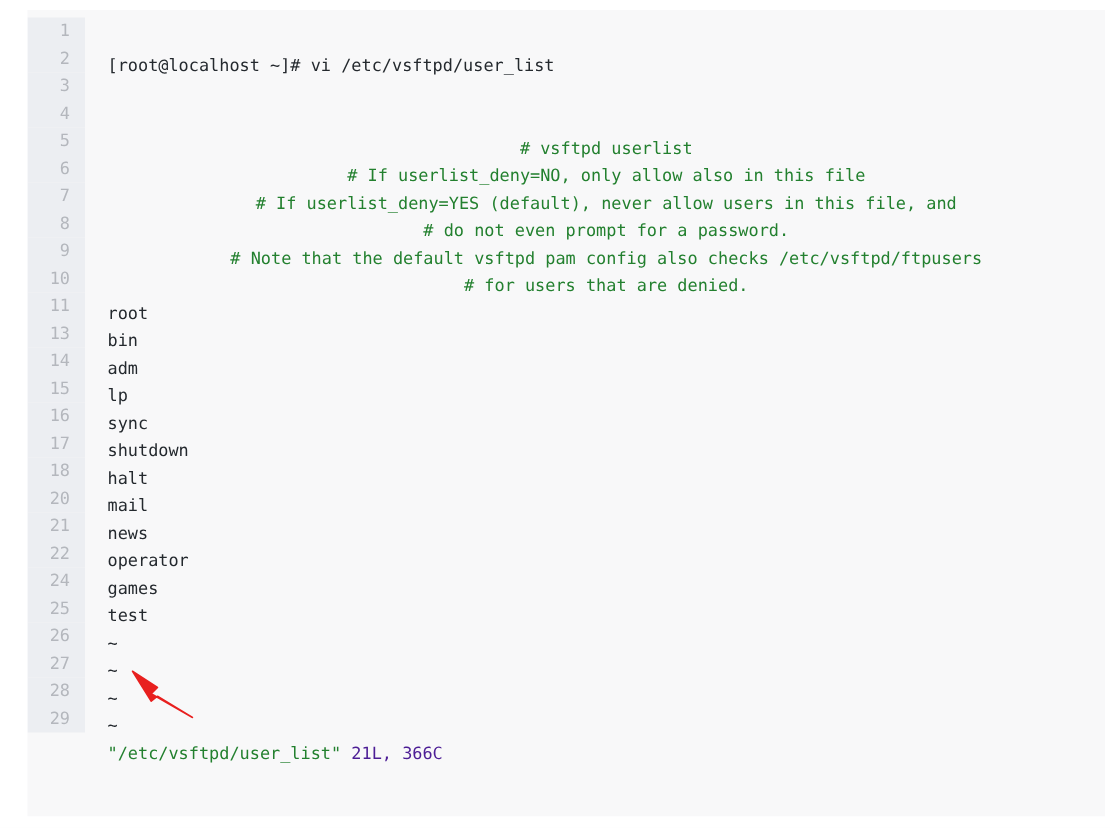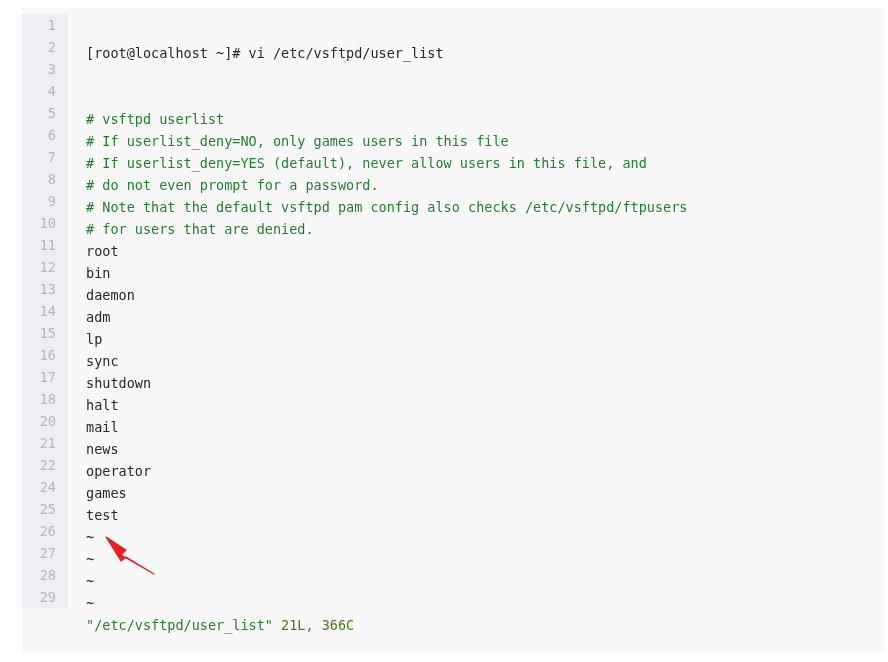--- a/index.html
+++ b/index.html
@@ -64,28 +64,29 @@
     box-sizing: border-box;
     font-size: 13.5px;
     color: #24292e;
     font-family: "DejaVu Sans Mono", "Liberation Mono", monospace;
     white-space: pre;
     margin-top: 28px;
   }
 
   .code-text.comment {
     color: #23802f;
+    text-align: center;
   }
 
   .code-text .str {
     color: #23802f;
   }
 
   .code-text .plain {
-    color: #4d7c0f;
+    color: #4c1d95;
   }
 
   
   .annotation-arrow {
     position: absolute;
     left: 96px;
     top: 528px;
     width: 66px;
     height: 48px;
     pointer-events: none;
@@ -95,28 +96,27 @@
 <body>
 
 <div id="screen">
 
   <div class="code-block">
     <div class="code-rows">
         <div class="code-line"><div class="gutter">1</div><div class="code-text">[root@localhost ~]# vi /etc/vsftpd/user_list</div></div>
         <div class="code-line"><div class="gutter">2</div><div class="code-text"></div></div>
         <div class="code-line"><div class="gutter">3</div><div class="code-text"></div></div>
         <div class="code-line"><div class="gutter">4</div><div class="code-text comment"># vsftpd userlist</div></div>
-        <div class="code-line"><div class="gutter">5</div><div class="code-text comment"># If userlist_deny=NO, only games users in this file</div></div>
+        <div class="code-line"><div class="gutter">5</div><div class="code-text comment"># If userlist_deny=NO, only allow also in this file</div></div>
         <div class="code-line"><div class="gutter">6</div><div class="code-text comment"># If userlist_deny=YES (default), never allow users in this file, and</div></div>
         <div class="code-line"><div class="gutter">7</div><div class="code-text comment"># do not even prompt for a password.</div></div>
         <div class="code-line"><div class="gutter">8</div><div class="code-text comment"># Note that the default vsftpd pam config also checks /etc/vsftpd/ftpusers</div></div>
         <div class="code-line"><div class="gutter">9</div><div class="code-text comment"># for users that are denied.</div></div>
         <div class="code-line"><div class="gutter">10</div><div class="code-text">root</div></div>
         <div class="code-line"><div class="gutter">11</div><div class="code-text">bin</div></div>
-        <div class="code-line"><div class="gutter">12</div><div class="code-text">daemon</div></div>
         <div class="code-line"><div class="gutter">13</div><div class="code-text">adm</div></div>
         <div class="code-line"><div class="gutter">14</div><div class="code-text">lp</div></div>
         <div class="code-line"><div class="gutter">15</div><div class="code-text">sync</div></div>
         <div class="code-line"><div class="gutter">16</div><div class="code-text">shutdown</div></div>
         <div class="code-line"><div class="gutter">17</div><div class="code-text">halt</div></div>
         <div class="code-line"><div class="gutter">18</div><div class="code-text">mail</div></div>
         <div class="code-line"><div class="gutter">20</div><div class="code-text">news</div></div>
         <div class="code-line"><div class="gutter">21</div><div class="code-text">operator</div></div>
         <div class="code-line"><div class="gutter">22</div><div class="code-text">games</div></div>
         <div class="code-line"><div class="gutter">24</div><div class="code-text">test</div></div>

